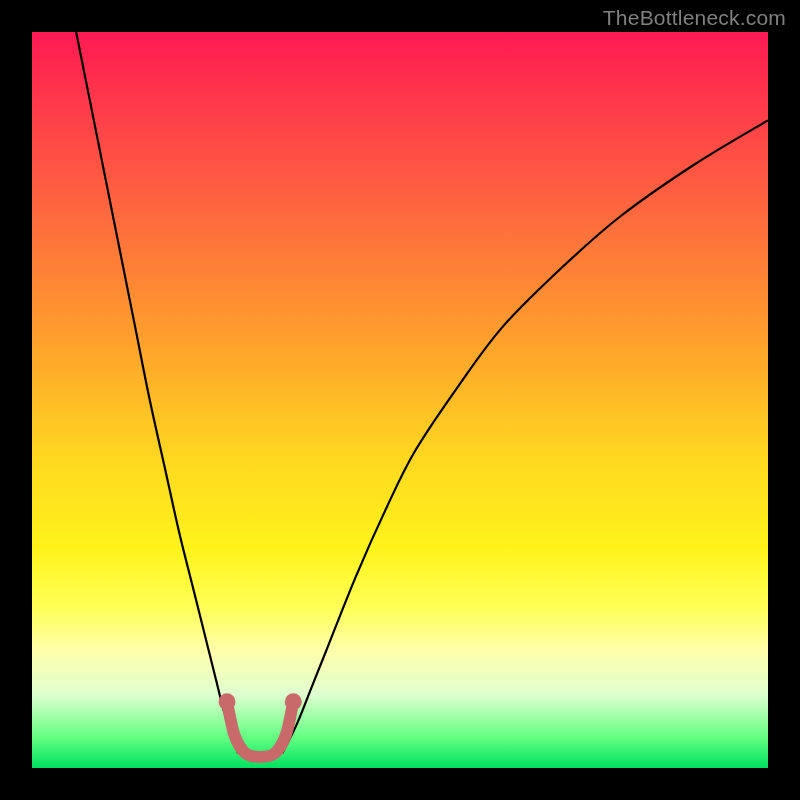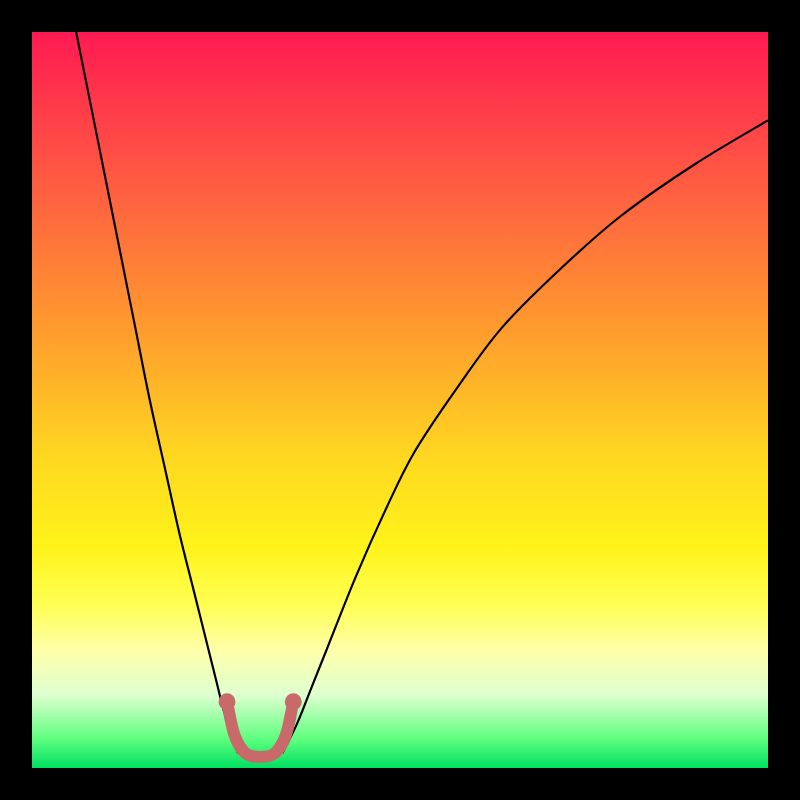--- a/index.html
+++ b/index.html
@@ -54,20 +54,21 @@
     top: 0;
     left: 0;
     width: 736px;
     height: 736px;
   }
 </style>
 </head>
 <body>
 
 <div class="frame">
+  <div class="attribution">TheBottleneck.com</div>
 
   <div class="plot-area">
     <svg class="curves" viewBox="0 0 736 736" preserveAspectRatio="none">
       <path id="left-curve-path" fill="none" stroke="#000" stroke-width="2.2" d="M 44.16 0 C 46.61333333333333 12.266666666666671, 53.973333333333336 49.066666666666706, 58.88 73.60000000000002 C 63.78666666666667 98.13333333333334, 68.69333333333334 122.66666666666659, 73.60000000000001 147.19999999999993 C 78.50666666666667 171.73333333333326, 83.41333333333333 196.2666666666667, 88.32 220.80000000000007 C 93.22666666666666 245.33333333333343, 98.13333333333334 269.86666666666673, 103.04 294.40000000000003 C 107.94666666666667 318.93333333333334, 112.85333333333334 344.6933333333333, 117.76 368 C 122.66666666666667 391.3066666666667, 127.57333333333332 412.16, 132.48 434.24 C 137.38666666666666 456.32, 142.29333333333335 479.62666666666667, 147.20000000000002 500.48 C 152.10666666666668 521.3333333333334, 157.01333333333332 539.7333333333333, 161.92 559.36 C 166.82666666666665 578.9866666666667, 172.95999999999998 603.52, 176.64 618.24 C 180.32 632.96, 181.54666666666665 637.8666666666668, 184 647.6800000000001 C 186.45333333333335 657.4933333333333, 188.90666666666667 668.5333333333333, 191.36 677.12 C 193.81333333333336 685.7066666666667, 196.2666666666667 691.84, 198.72000000000003 699.2 C 201.17333333333335 706.5600000000001, 204.85333333333335 717.6, 206.08 721.28"></path>
       <path id="right-curve-path" fill="none" stroke="#000" stroke-width="2.2" d="M 250.24 721.28 C 252.69333333333333 716.3733333333333, 260.0533333333333 702.88, 264.96 691.84 C 269.8666666666667 680.8000000000001, 274.7733333333333 667.3066666666666, 279.68 655.04 C 284.5866666666667 642.7733333333333, 287.04 636.64, 294.40000000000003 618.24 C 301.76000000000005 599.84, 314.02666666666664 567.9466666666666, 323.84 544.64 C 333.6533333333333 521.3333333333334, 343.46666666666664 499.2533333333334, 353.28 478.40000000000003 C 363.0933333333333 457.5466666666667, 370.4533333333334 440.37333333333333, 382.72 419.52 C 394.9866666666667 398.66666666666663, 412.15999999999997 374.1333333333333, 426.88 353.28 C 441.6 332.4266666666666, 453.8666666666667 314.0266666666667, 471.04 294.40000000000003 C 488.21333333333337 274.77333333333337, 510.2933333333333 253.92, 529.92 235.51999999999998 C 549.5466666666666 217.11999999999998, 566.72 201.17333333333332, 588.8000000000001 184 C 610.8800000000001 166.82666666666668, 637.8666666666667 148.42666666666668, 662.4 132.48000000000002 C 686.9333333333333 116.53333333333336, 723.7333333333333 95.68000000000005, 736 88.32000000000005"></path>
       <path id="marker-path" fill="none" stroke="#c96a6a" stroke-width="12" stroke-linecap="round" stroke-linejoin="round" d="M 195.04000000000002 669.76 C 196.26666666666668 675.28, 199.33333333333334 694.2933333333333, 202.4 702.88 C 205.46666666666667 711.4666666666667, 209.14666666666668 717.5999999999999, 213.44 721.28 C 217.73333333333332 724.96, 223.25333333333333 724.96, 228.16 724.96 C 233.06666666666666 724.96, 238.5866666666667 724.96, 242.88000000000002 721.28 C 247.17333333333335 717.5999999999999, 250.85333333333332 711.4666666666667, 253.92 702.88 C 256.9866666666666 694.2933333333333, 260.0533333333333 675.28, 261.28 669.76"></path>
       <g id="marker-dots">
           <circle cx="195.04000000000002" cy="669.76" r="8.5" fill="#c96a6a"></circle>
           <circle cx="261.28" cy="669.76" r="8.5" fill="#c96a6a"></circle>
         </g>

